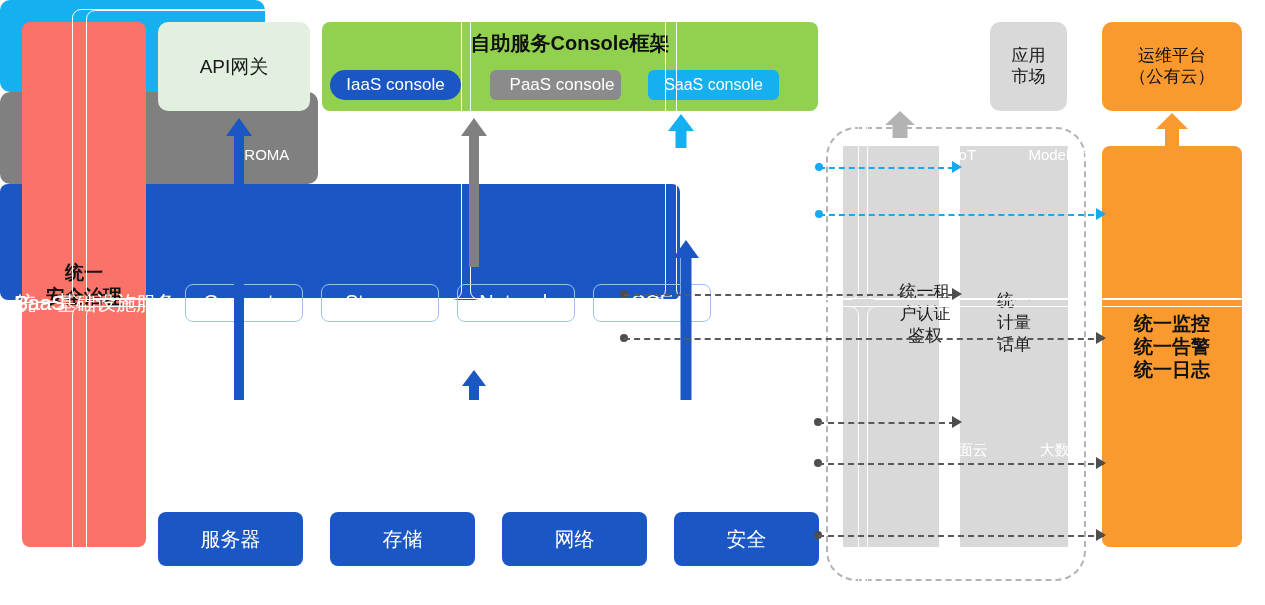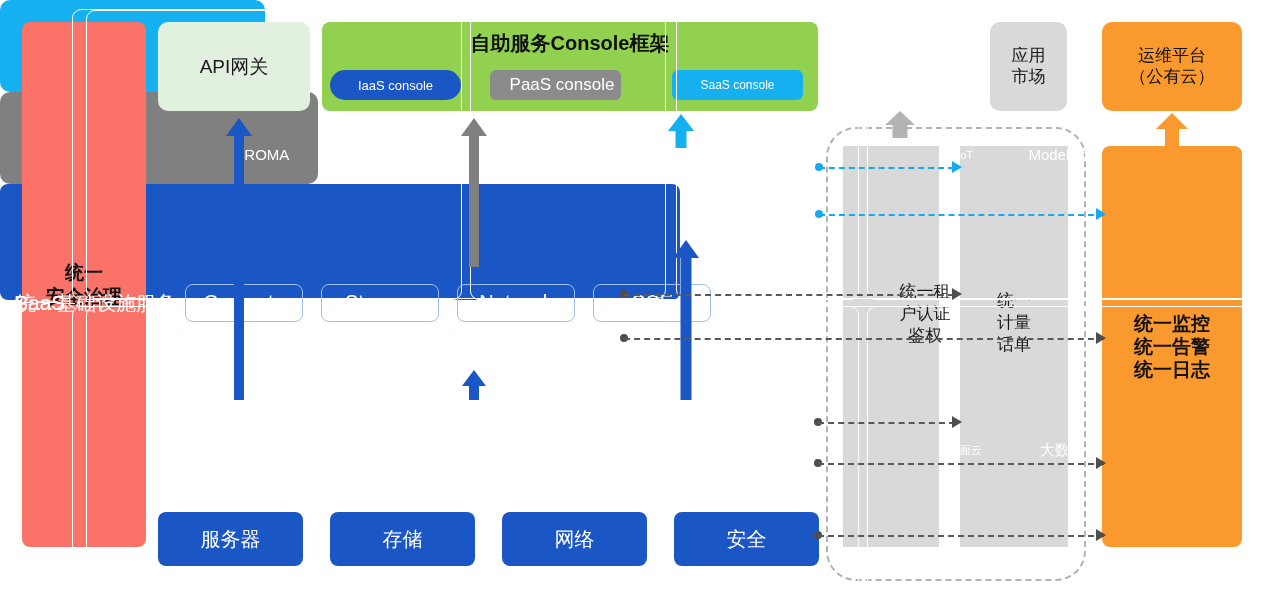--- a/index.html
+++ b/index.html
@@ -51,29 +51,29 @@
     left:322px; top:22px; width:496px; height:89px;
     background:#92d050; border-radius:8px;
   }
   .console-title{
     position:absolute; left:0; right:0; top:8px;
     text-align:center; color:#111111;
     font-size:20px; font-weight:700;
   }
   .pill-iaas{
     left:330px; top:70px; width:131px; height:30px;
-    background:#1a56c4; color:#ffffff; font-size:13px; border-radius:15px;
+    background:#1a56c4; color:#ffffff; font-size:17px; border-radius:15px;
   }
   .pill-paas{
     left:490px; top:70px; width:131px; height:30px;
     background:#8b8b8b; color:#ffffff; font-size:17px; border-radius:6px;padding-left:13px;
   }
   .pill-saas{
     left:648px; top:70px; width:131px; height:30px;
-    background:#14b0ef; color:#ffffff; font-size:12px; border-radius:6px;margin-left:24px;
+    background:#14b0ef; color:#ffffff; font-size:16px; border-radius:6px;
   }
   .panel-3rd{
     left:833px; top:22px; width:131px; height:89px;
     background:#d9d9d9; color:#3a3a3a;
     font-size:15px; font-weight:700;
   }
   .panel-market{
     left:990px; top:22px; width:77px; height:89px;
     background:#d9d9d9; color:#1a1a1a;
     font-size:17px; font-weight:400;
@@ -100,21 +100,21 @@
     color:#ffffff; font-size:21px;
   }
   .saas-grid{
     position:absolute; left:86px; top:10px; right:10px; bottom:10px;
     display:grid; grid-template-columns:1fr 1fr; grid-template-rows:1fr 1fr;
     gap:7px 10px;
   }
   .chip-light{
     display:flex; align-items:center; justify-content:center;
     border:1.6px solid #ffffff; border-radius:9px;
-    color:#ffffff; font-size:11px; white-space:nowrap;
+    color:#ffffff; font-size:15px; white-space:nowrap;
   }
 
   
   .paas{
     left:305px; top:267px; width:318px; height:92px;
     background:#808080; border-radius:10px;
   }
   .paas-label{
     position:absolute; left:14px; top:50%; transform:translateY(-50%);
     color:#ffffff; font-size:21px;text-align:center;

